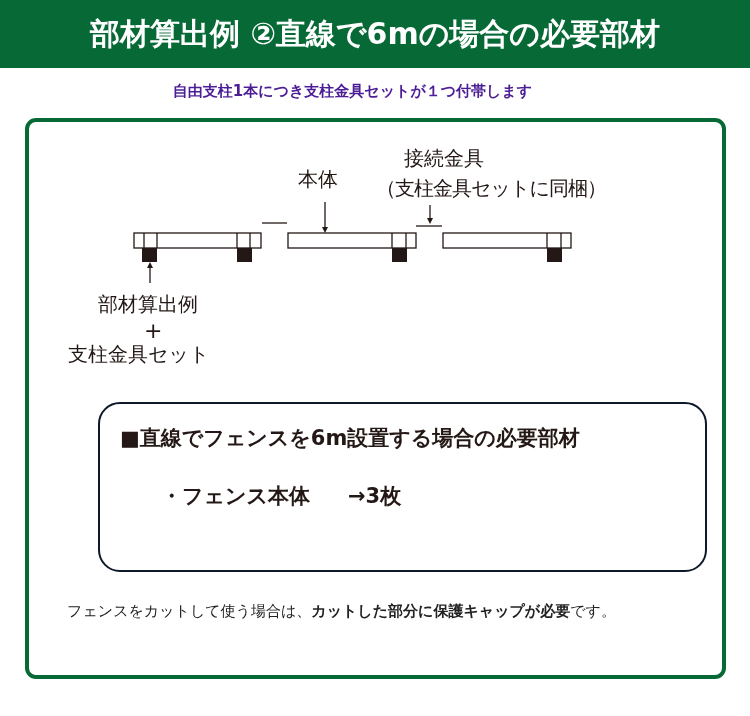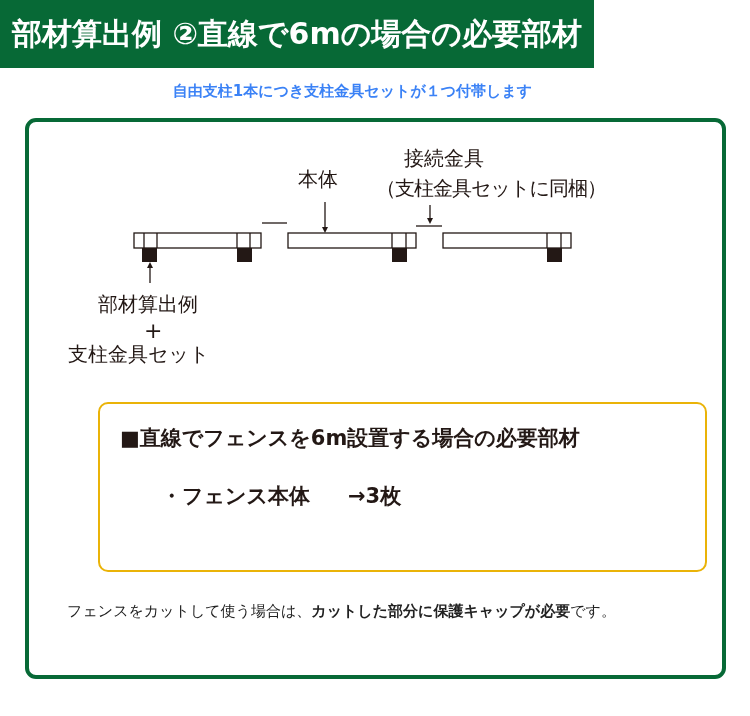--- a/index.html
+++ b/index.html
@@ -1,23 +1,23 @@
 <!DOCTYPE html>
 <html><head>
 <meta charset="utf-8">
 <style>
   html,body{margin:0;padding:0;background:#fff;}
   body{width:750px;height:716px;position:relative;overflow:hidden;font-family:"DejaVu Sans","Liberation Sans",sans-serif;color:#231815;}
-  .header{position:absolute;left:0;top:0;width:594px;height:68px;background:#076936;display:flex;align-items:center;justify-content:center;}
+  .header{position:absolute;left:0;top:0;width:750px;height:68px;background:#076936;display:flex;align-items:center;justify-content:center;}
   .header h1{margin:0;color:#fff;font-size:30px;font-weight:bold;letter-spacing:0px;white-space:nowrap;}
-  .subnote{position:absolute;left:0;width:750px;top:82px;text-align:center;font-size:15px;font-weight:bold;color:#3b82f6;padding-right:45px;box-sizing:border-box;}
+  .subnote{position:absolute;left:0;width:750px;top:82px;text-align:center;font-size:15px;font-weight:bold;color:#4c1d95;padding-right:45px;box-sizing:border-box;}
   .frame{position:absolute;left:25px;top:118px;width:701px;height:561px;box-sizing:border-box;border:4px solid #076936;border-radius:11px;}
   .diagram{position:absolute;left:0;top:0;}
   .lbl{position:absolute;font-size:20px;color:#231815;white-space:nowrap;line-height:1;}
-  .reqbox{position:absolute;left:98px;top:402px;width:609px;height:170px;box-sizing:border-box;border:2px solid #eab308;border-radius:10px;}
+  .reqbox{position:absolute;left:98px;top:402px;width:609px;height:170px;box-sizing:border-box;border:2px solid #0f172a;border-radius:22px;}
   .req-title{position:absolute;left:20px;top:20px;font-size:21px;font-weight:bold;white-space:nowrap;}
   .req-row{position:absolute;left:52px;font-size:21px;font-weight:bold;white-space:nowrap;}
   .req-row .name{display:inline-block;width:187px;margin-left:9px;}
   .footnote{position:absolute;left:0;width:683px;top:602px;text-align:center;font-size:15px;color:#222;white-space:nowrap;}
   .footnote b{font-weight:bold;}
 </style>
 </head>
 <body>
 
 <div class="header">

